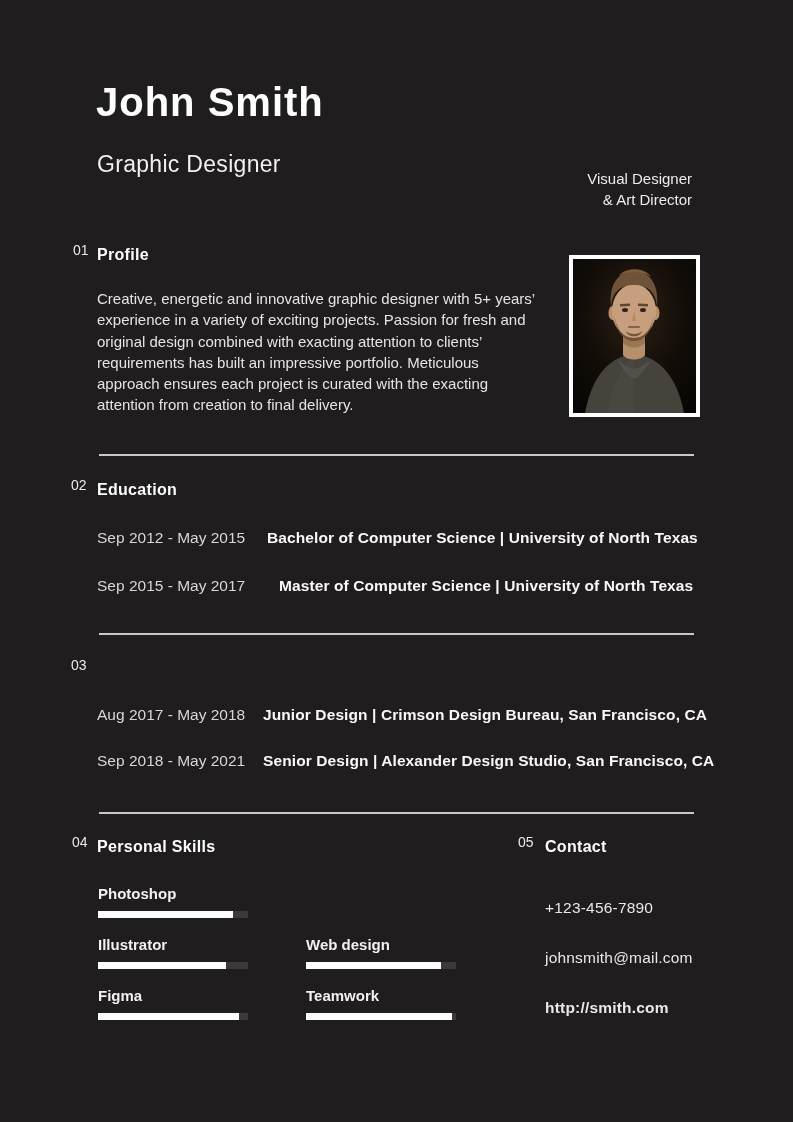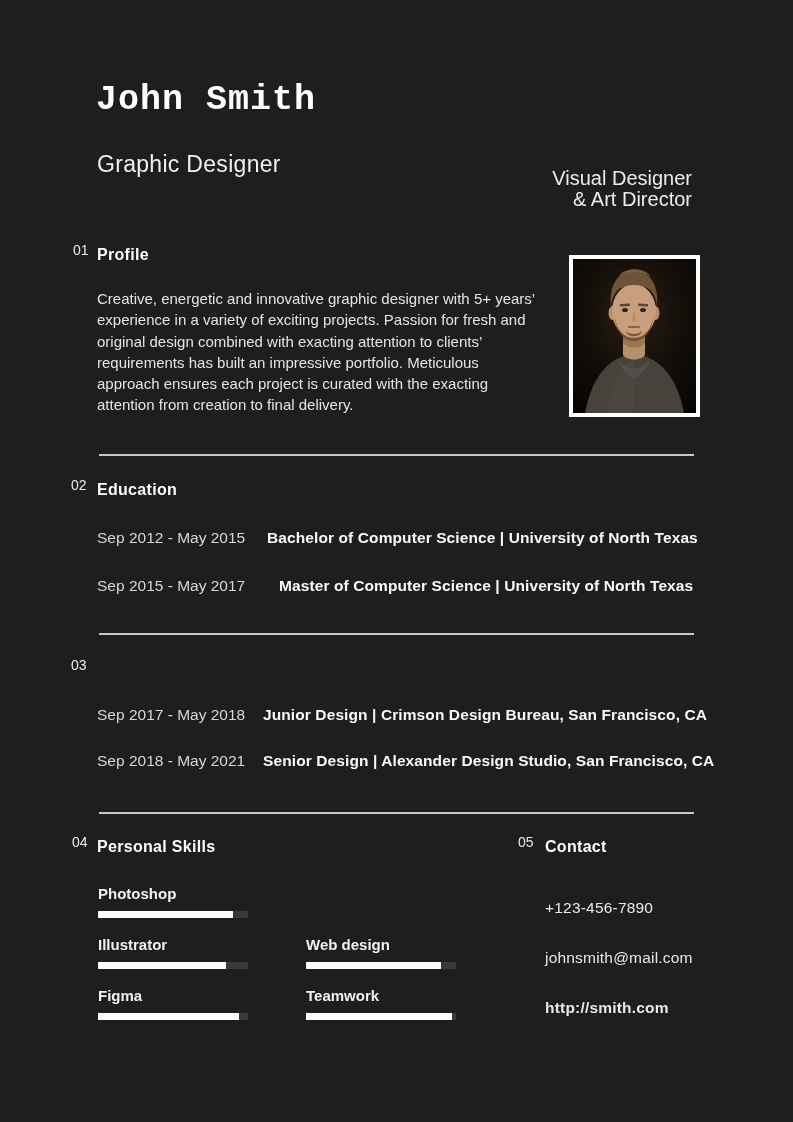--- a/index.html
+++ b/index.html
@@ -8,29 +8,29 @@
     width: 793px;
     height: 1122px;
     background: #1f1d1d;
     font-family: "Liberation Sans", sans-serif;
     color: #ffffff;
     overflow: hidden;
   }
   
   .name {
     position: absolute; left: 96px; top: 80px;
-    font-size: 35px; font-weight: 700; letter-spacing: 1px; color: #fdfdfd; font-family: Liberation Mono, monospace;
+    font-size: 40px; font-weight: 700; letter-spacing: 1px; color: #fdfdfd;
   }
   .role {
     position: absolute; left: 97px; top: 151px;
     font-size: 23px; font-weight: 400; color: #f1efef; letter-spacing: 0.3px;
   }
   .tagline {
     position: absolute; right: 101px; top: 168px;
-    text-align: right; font-size: 20px; line-height: 21px;
+    text-align: right; font-size: 15px; line-height: 21px;
     color: #edebeb; font-weight: 400;
   }
   
   .sec-num {
     position: absolute; font-size: 14px; font-weight: 400; color: #eae8e8;
   }
   .sec-title {
     position: absolute; font-size: 16px; font-weight: 700;
     letter-spacing: 0.3px; color: #fdfdfd;
   }
@@ -126,21 +126,21 @@
   </div>
   <div class="row" style="top:577px;gap:12px;">
     <span class="date">Sep 2015 - May 2017</span>
     <span class="desc">Master of Computer Science | University of North Texas</span>
   </div>
 
   <div class="divider" style="top:633px;"></div>
 
   <div class="sec-num" style="left:71px; top:657px;">03</div>
   <div class="row" style="top:706px;">
-    <span class="date" style="width:166px; flex-basis:166px;">Sep 2017 - May 2018</span>
+    <span class="date" style="width:166px; flex-basis:166px;">Aug 2017 - May 2018</span>
     <span class="desc">Junior Design | Crimson Design Bureau, San Francisco, CA</span>
   </div>
   <div class="row" style="top:752px;">
     <span class="date" style="width:166px; flex-basis:166px;">Sep 2018 - May 2021</span>
     <span class="desc">Senior Design | Alexander Design Studio, San Francisco, CA</span>
   </div>
 
   <div class="divider" style="top:812px;"></div>
 
   <div class="sec-num" style="left:72px; top:834px;">04</div>

